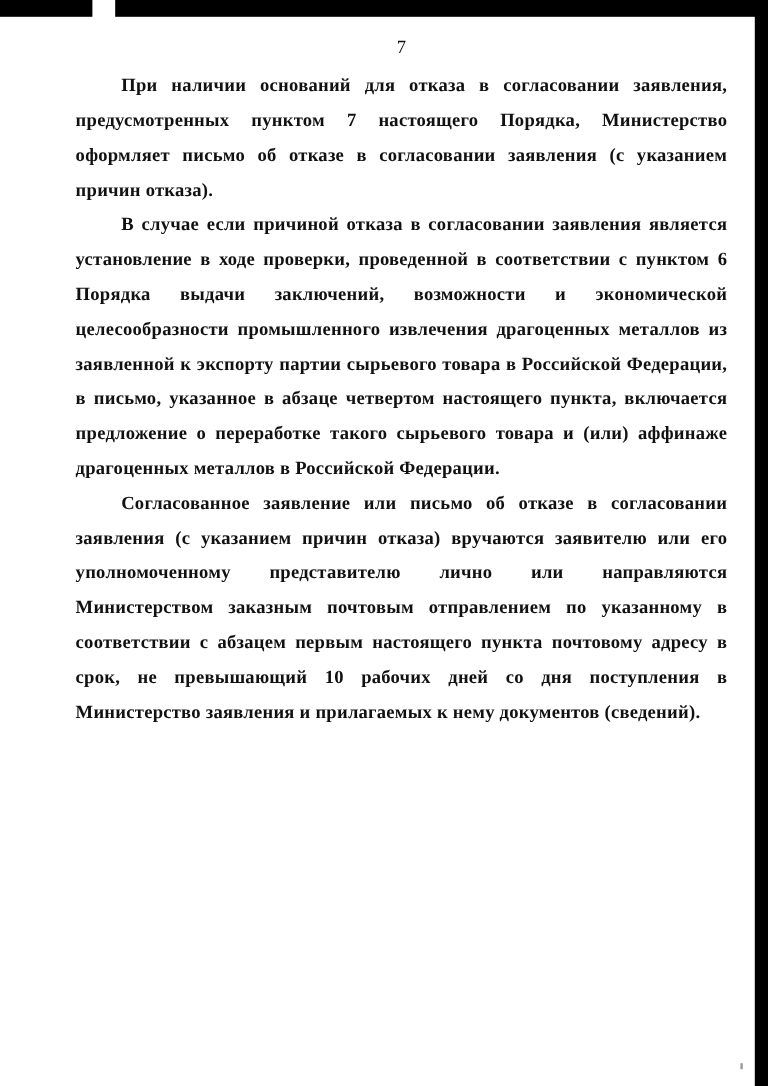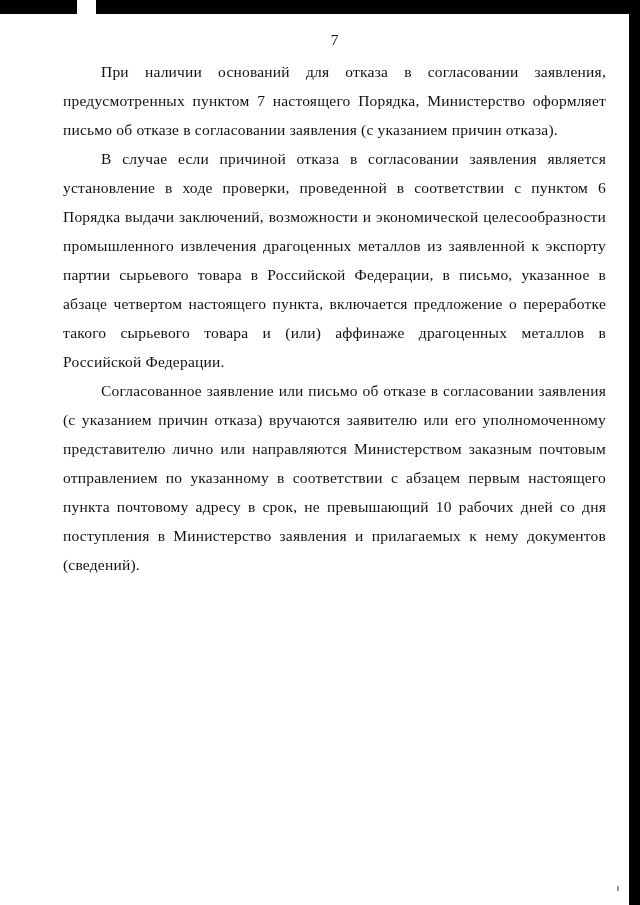--- a/index.html
+++ b/index.html
@@ -50,20 +50,21 @@
   }
   .content {
     position: absolute;
     top: 57px;
     left: 63px;
     right: 34px;
     font-size: 15.5px;
     line-height: 29px;
     text-align: justify;
     letter-spacing: 0.2px;
+    font-weight: bold;
   }
   .content p {
     margin: 0;
     padding: 0;
     text-indent: 38px;
   }
   .speck {
     position: absolute;
     right: 21px;
     bottom: 14px;

